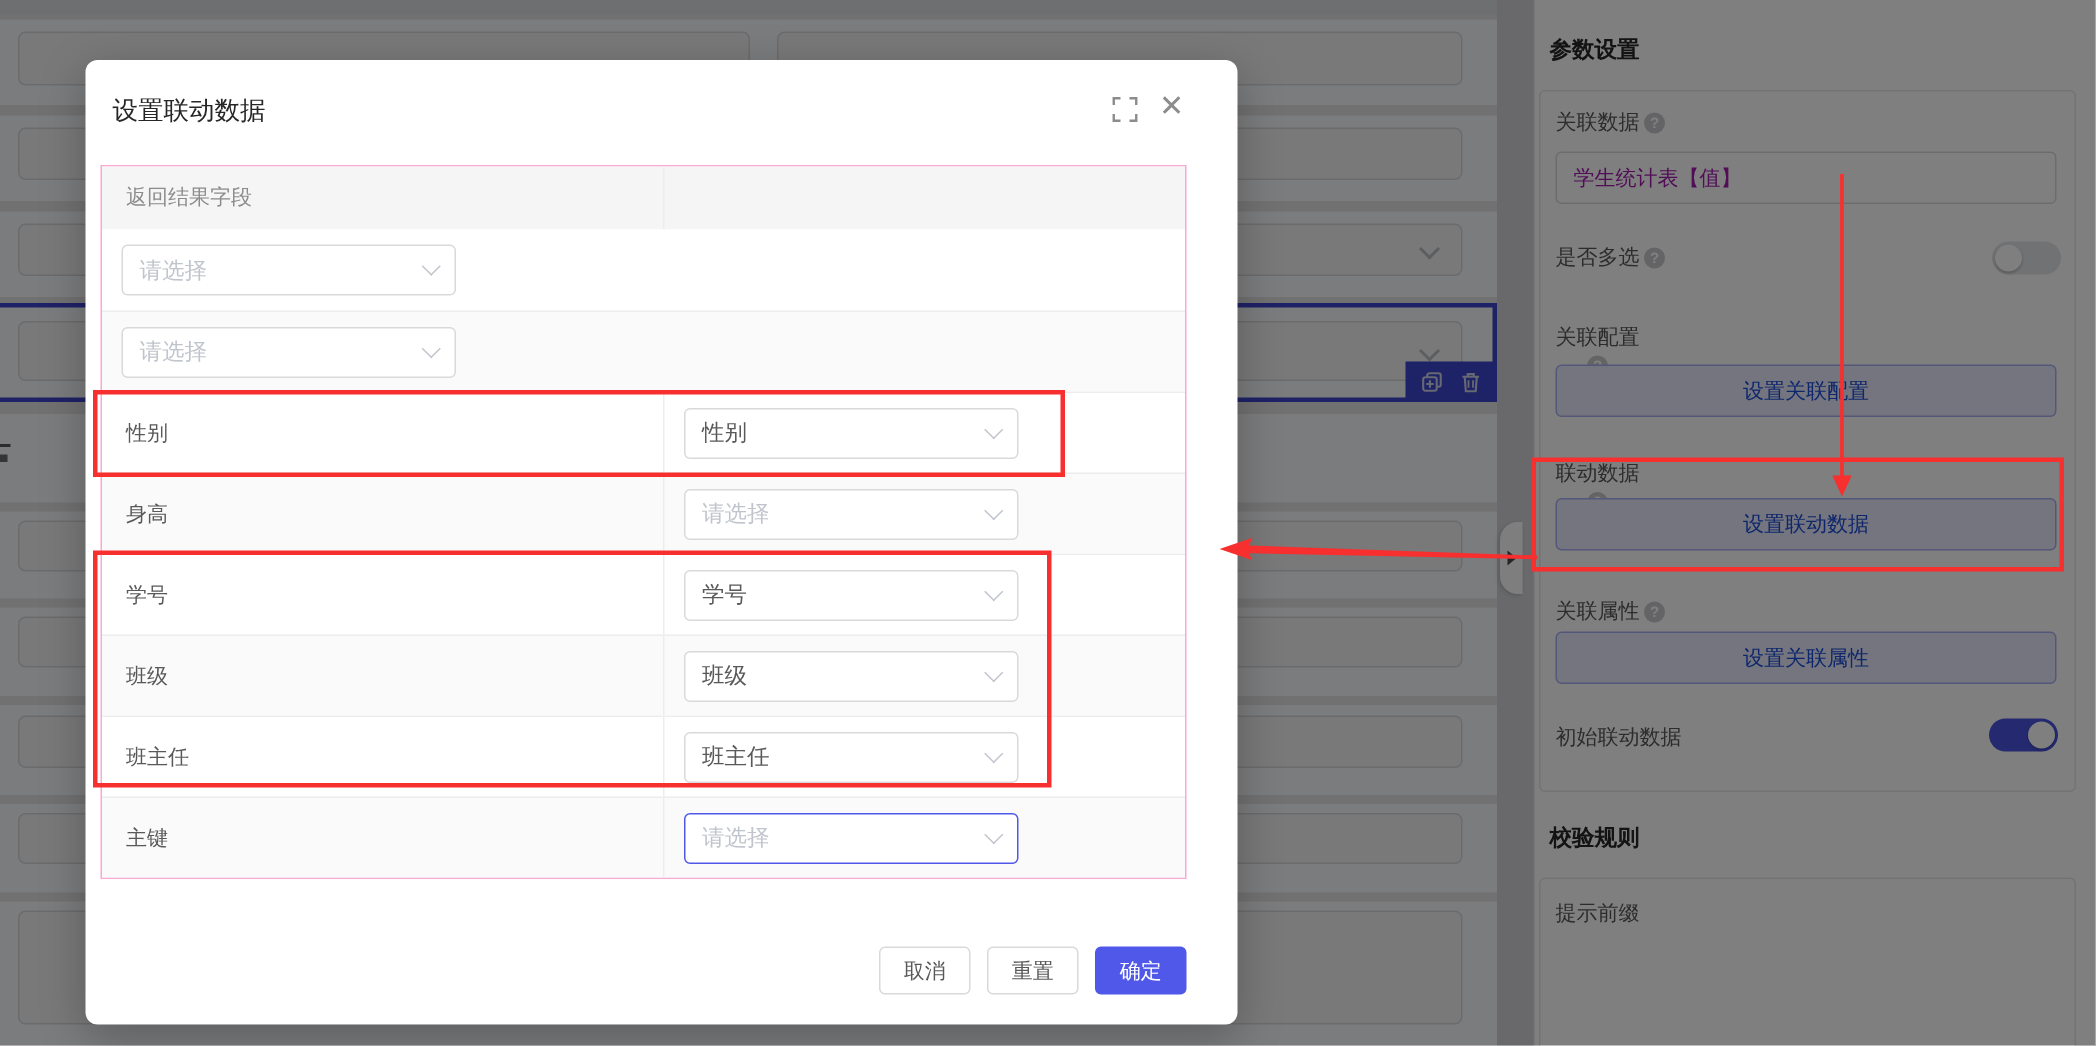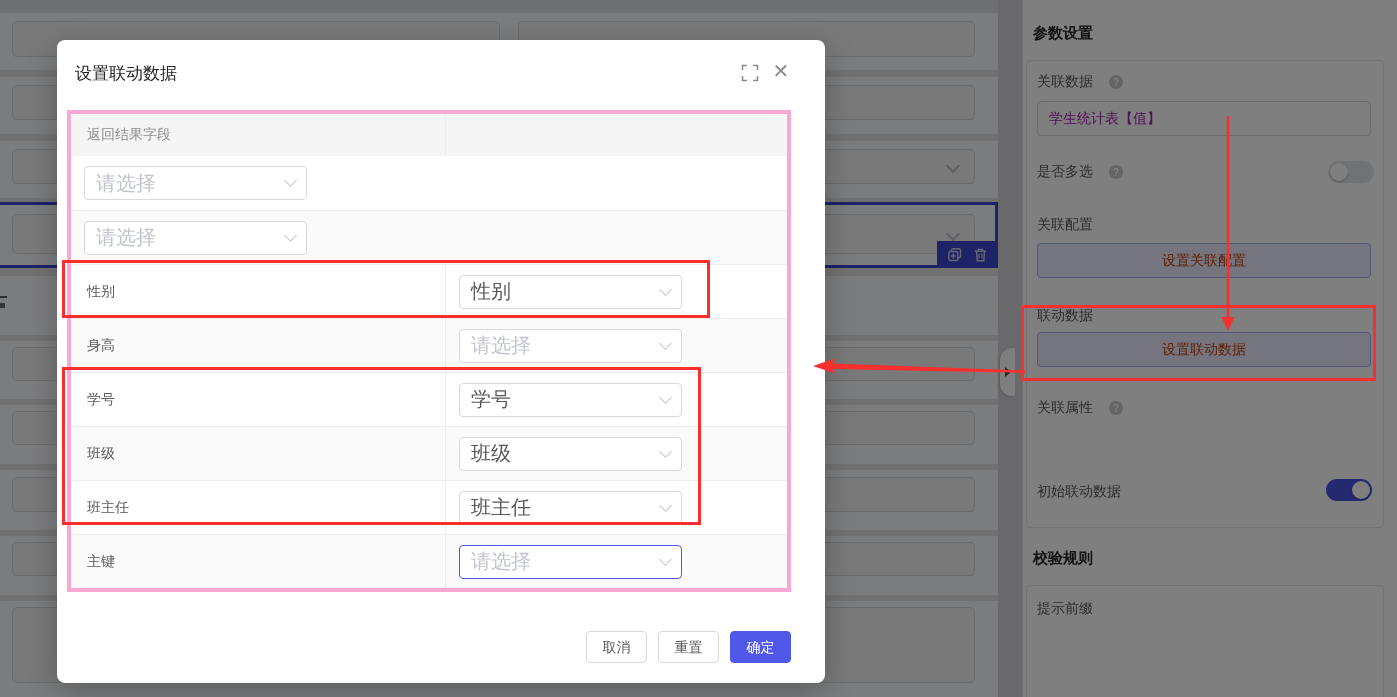--- a/index.html
+++ b/index.html
@@ -22,56 +22,56 @@
     background:#fdfdfd; border-radius:12px 0 0 12px; box-shadow:-1px 1px 3px rgba(0,0,0,.15);
     z-index:2; display:flex; align-items:center; justify-content:center; }
   #collapse-handle .tri { width:0; height:0; border-left:6px solid #4a4a4a;
     border-top:5px solid transparent; border-bottom:5px solid transparent; }
 
   
   #panel { position:absolute; left:1022px; top:0; width:375px; height:697px;
     background:#ffffff; border-left:1px solid #dcdcdf; z-index:3; }
   .sec-title { position:absolute; left:10px; font-size:15px; font-weight:bold; color:#262626; }
   .pgroup { position:absolute; left:3px; width:358px; border:1px solid #e6e6e9; border-radius:4px; background:#fff; }
-  .plabel { position:absolute; font-size:14px; color:#595959; display:flex; align-items:center; gap:16px; }
+  .plabel { position:absolute; font-size:14px; color:#595959; display:flex; align-items:center; gap:3px; }
   .help { display:inline-flex; width:14px; height:14px; border-radius:50%; background:#c9c9cc;
     color:#fff; font-size:10px; font-weight:bold; align-items:center; justify-content:center; }
   .pinput { position:absolute; width:334px; height:35px; border:1px solid #d9d9d9; border-radius:4px;
     background:#fff; color:#a21caf; font-size:14px; padding:12px 11px;
     font-family:"Liberation Sans","DejaVu Sans",sans-serif; }
   .pbtn { position:absolute; width:334px; height:35px; background:#e8eafc; border:1px solid #a7aef2;
-    border-radius:4px; color:#c2410c; font-size:14px; text-align:center; line-height:33px; cursor:pointer; }
+    border-radius:4px; color:#1d4ed8; font-size:14px; text-align:center; line-height:33px; cursor:pointer; }
   .toggle { position:absolute; width:46px; height:22px; border-radius:11px; }
   .toggle .knob { position:absolute; top:2px; width:18px; height:18px; border-radius:50%;
     background:#fff; box-shadow:0 1px 2px rgba(0,0,0,.25); }
   .toggle.off { background:#e2e4e8; } .toggle.off .knob { left:2px; }
   .toggle.on  { background:#4a53e1; } .toggle.on  .knob { right:2px; }
 
   
   #overlay { position:absolute; left:0; top:0; width:1397px; height:697px;
     background:rgba(0,0,0,.5); z-index:10; }
 
   
   #modal { position:absolute; left:57px; top:40px; width:768px; height:643px; background:#fff;
     border-radius:8px; box-shadow:0 8px 30px rgba(0,0,0,.25); z-index:20; }
   #modal-title { position:absolute; left:18px; top:22px; font-size:17px; font-weight:500; color:#262626; }
   #expand-btn { position:absolute; left:684px; top:24px; width:18px; height:18px; cursor:pointer; }
   #close-btn { position:absolute; left:714px; top:20px; width:20px; height:22px; cursor:pointer;
     color:#8c8c8c; font-size:20px; line-height:22px; text-align:center; }
-  #mtable { position:absolute; left:10px; top:70px; width:724px; border:4px solid #f9a8d4; }
+  #mtable { position:absolute; left:10px; top:70px; width:724px; border:1px solid #f9a8d4; }
   .trow { display:flex; height:54px; border-top:1px solid #ededee; background:#fff; }
   .trow.alt { background:#fafafa; }
   .thead { display:flex; height:42px; background:#f5f5f6; }
   .c1 { width:375px; display:flex; align-items:center; padding-left:16px; font-size:14px;
     color:#595959; border-right:1px solid #ededee; }
   .thead .c1, .thead .c2 { color:#8c8c8c; }
   .c2 { flex:1; display:flex; align-items:center; padding-left:13px; font-size:14px; color:#8c8c8c; }
   .drop { width:223px; height:34px; background:#fff; border:1px solid #d9d9d9; border-radius:4px;
     display:flex; align-items:center; padding:0 11px; cursor:pointer; }
-  .drop .txt { flex:1; font-size:20px; color:#595959; }
+  .drop .txt { flex:1; font-size:15px; color:#595959; }
   .drop .txt.ph { color:#c0c4cc; }
   .drop.focused { border-color:#4f58e8; }
   .chev { width:9px; height:9px; border-right:1.5px solid #c0c4cc; border-bottom:1.5px solid #c0c4cc;
     transform:rotate(45deg); margin-top:-5px; }
   .mbtn { position:absolute; top:591px; width:61px; height:32px; border-radius:4px; font-size:14px;
     text-align:center; line-height:30px; cursor:pointer; background:#fff; border:1px solid #d9d9d9; color:#595959; }
   .mbtn.primary { background:#4f58e8; border-color:#4f58e8; color:#fff; }
 
   
   #annotations { position:absolute; left:0; top:0; width:1397px; height:697px; z-index:30; pointer-events:none; }
@@ -158,20 +158,21 @@
   <div class="plabel" style="left:14px;top:307px;flex-direction:column;">
     <span>联动数据</span>
     <span class="help">?</span>
   </div>
   <div class="pbtn" style="left:14px;top:332px;">设置联动数据</div>
 
   <div class="plabel" style="left:14px;top:399px;">
     <span>关联属性</span>
     <span class="help">?</span>
   </div>
+  <div class="pbtn" style="left:14px;top:421px;">设置关联属性</div>
 
   <div class="plabel" style="left:14px;top:483px;">
     <span>初始联动数据</span>
   </div>
   <div class="toggle on" style="left:303px;top:479px;">
     <div class="knob"></div>
   </div>
 
   <div class="sec-title" style="top:549px;">校验规则</div>
 

